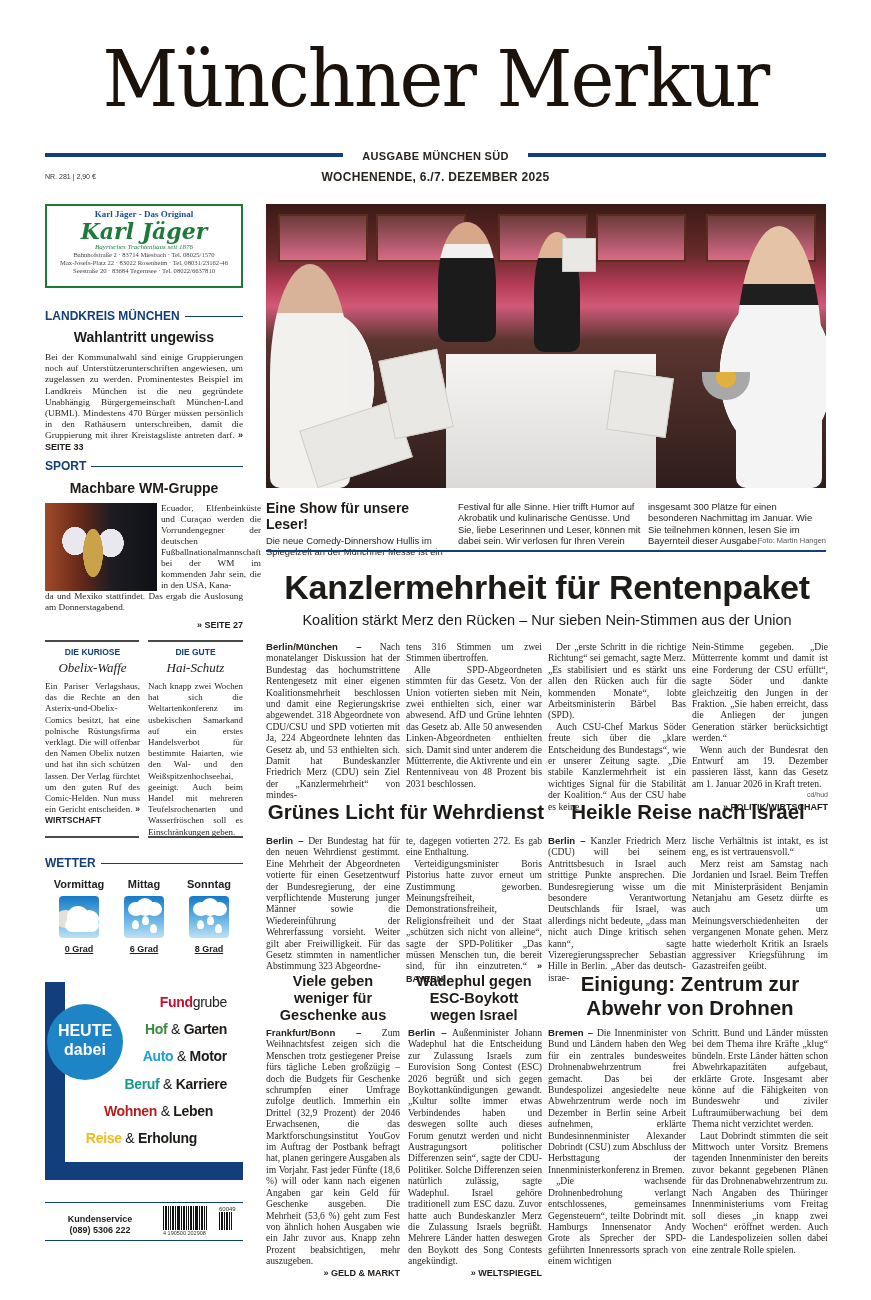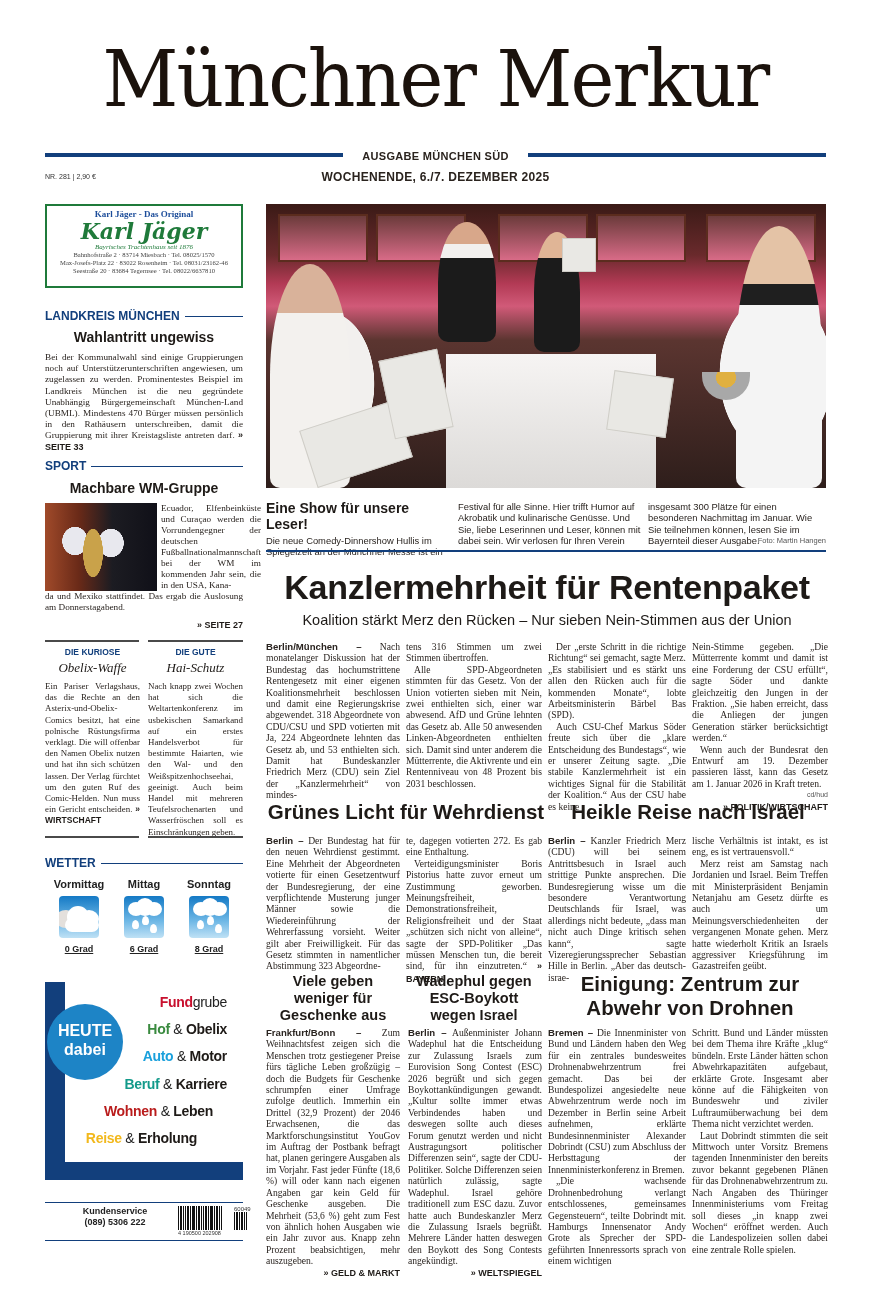--- a/index.html
+++ b/index.html
@@ -185,29 +185,29 @@
 </div>
 
 <div class="abs ad-heute">
   <div class="bar-v"></div>
   <div class="bar-h"></div>
   <div class="badge">
     <div>HEUTE</div>
     <div>dabei</div>
   </div>
   <div class="cat" style="top:12px;"><span style="color:#c8102e">Fund</span><span style="font-weight:normal;color:#222">grube</span></div>
-  <div class="cat" style="top:39px;"><span style="color:#3a8a3f">Hof</span> <span class="amp">&amp;</span> <span class="b">Obelix</span></div>
+  <div class="cat" style="top:39px;"><span style="color:#3a8a3f">Hof</span> <span class="amp">&amp;</span> <span class="b">Garten</span></div>
   <div class="cat" style="top:66px;"><span style="color:#1aa0dc">Auto</span> <span class="amp">&amp;</span> <span class="b">Motor</span></div>
   <div class="cat" style="top:94px;"><span style="color:#139a8a">Beruf</span> <span class="amp">&amp;</span> <span class="b">Karriere</span></div>
   <div class="cat" style="top:121px;right:30px;"><span style="color:#b91c1c">Wohnen</span> <span class="amp">&amp;</span> <span class="b">Leben</span></div>
   <div class="cat" style="top:148px;right:46px;"><span style="color:#f2b81c">Reise</span> <span class="amp">&amp;</span> <span class="b">Erholung</span></div>
 </div>
 
 <div class="abs ks-rule" style="left:45px;top:1202px;width:198px;"></div>
-<div class="abs" style="left:60px;top:1206px;width:198px;display:flex;align-items:flex-start;justify-content:space-between;">
+<div class="abs" style="left:45px;top:1206px;width:198px;display:flex;align-items:flex-end;justify-content:space-between;">
   <div class="ks" style="width:110px;">
     <div>Kundenservice</div>
     <div>(089) 5306 222</div>
   </div>
   <div style="width:80px;">
     <div style="display:flex;gap:4px;align-items:flex-end;">
       <div class="barcode" style="width:52px;">
         <span style="width:1px"></span>
           <span style="width:2px"></span>
           <span style="width:1px"></span>

